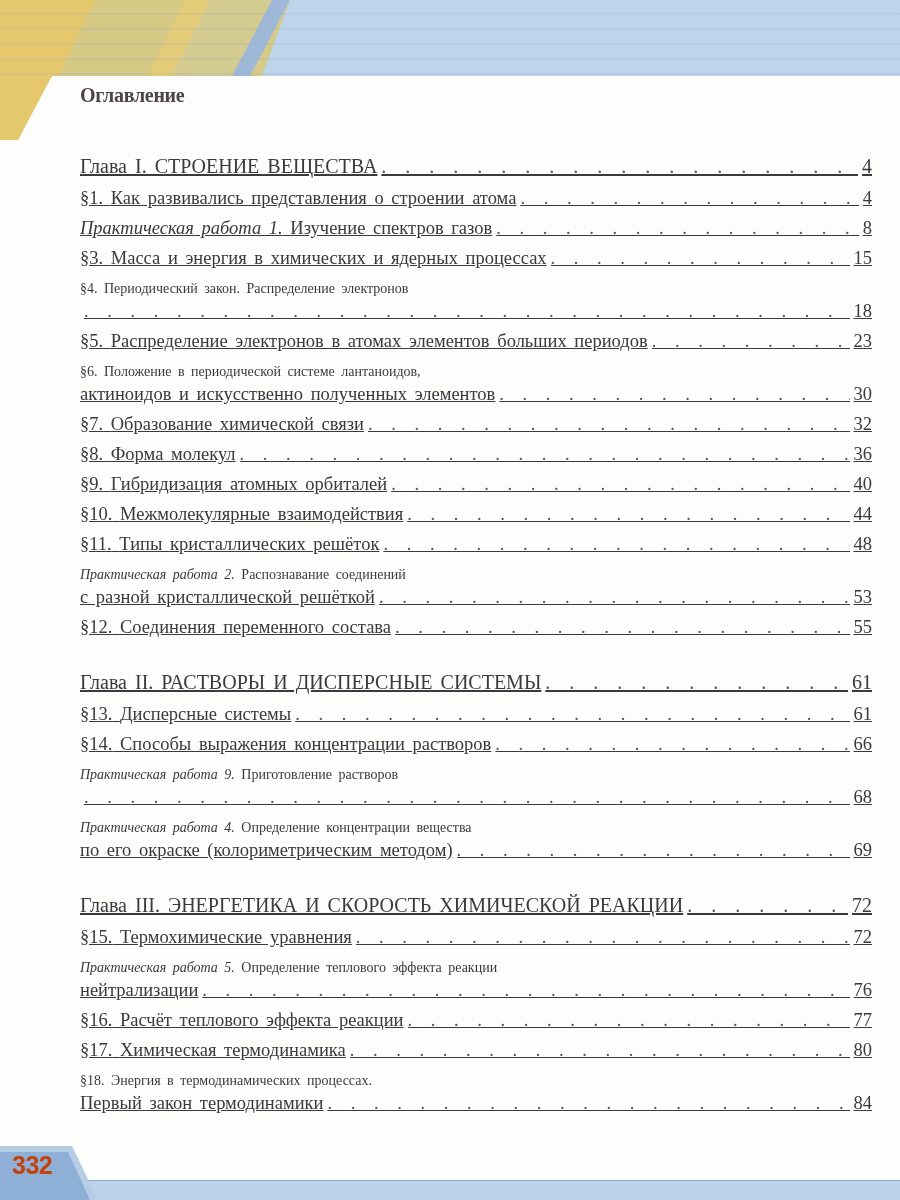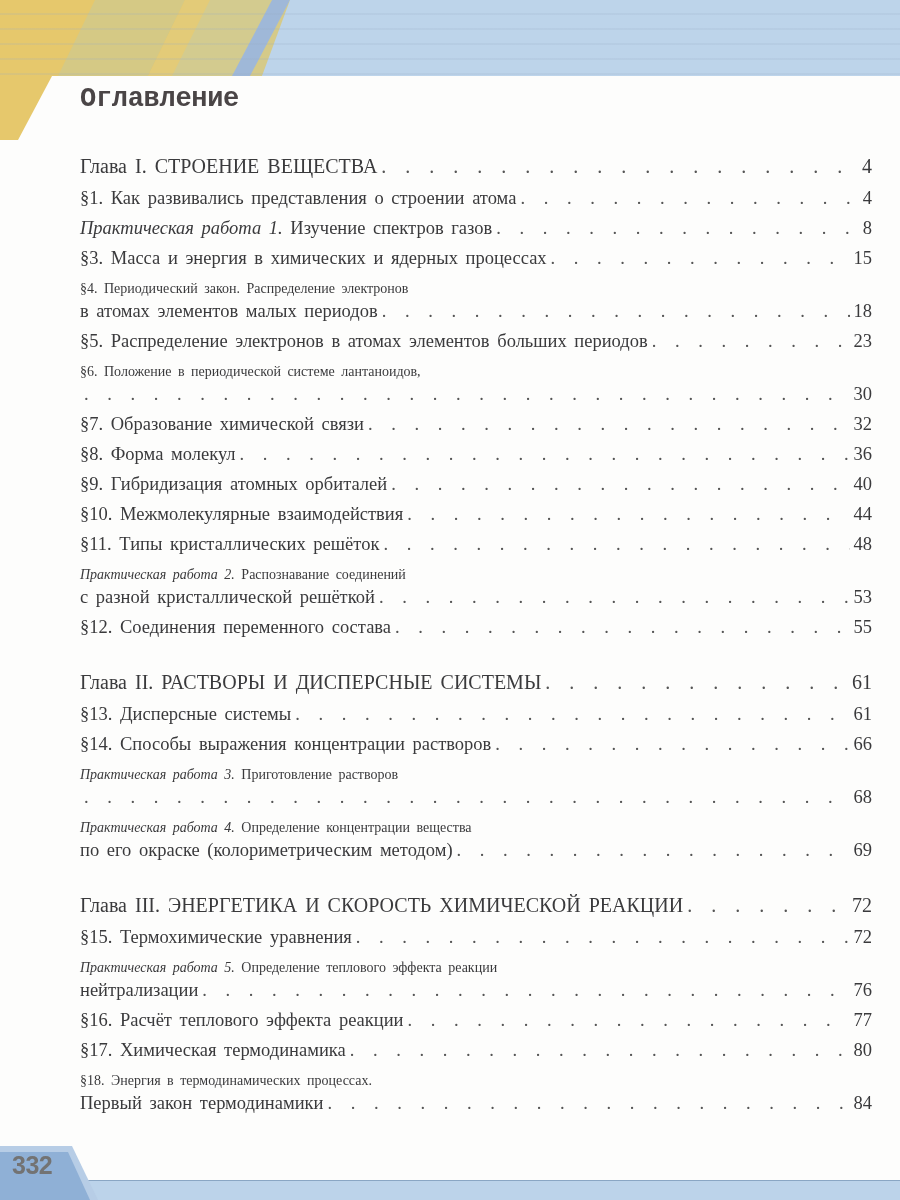--- a/index.html
+++ b/index.html
@@ -21,38 +21,39 @@
   .left-wedge { position: absolute; left: 0; top: 0; }
   
   .bottom-band {
     position: absolute; left: 0; top: 1180px; width: 900px; height: 20px;
     background: #bcd3ea; border-top: 1px solid #8aa6c4;
   }
   .page-tab { position: absolute; left: 0; top: 1146px; }
   .page-number {
     position: absolute; left: 12px; top: 1151px;
     font-family: "Liberation Sans", "DejaVu Sans", sans-serif;
-    font-weight: bold; font-size: 25px; color: #737373; letter-spacing: -0.5px;
+    font-weight: bold; font-size: 25px; color: #c2410c; letter-spacing: -0.5px;
   }
   
   .toc-title {
     position: absolute; left: 80px; top: 84px;
-    font-family: Liberation Mono, monospace;
-    font-weight: bold; font-size: 27px; color: #4a4546;
+    font-family: Liberation Serif, serif;
+    font-weight: bold; font-size: 20px; color: #4a4546;
     letter-spacing: -0.3px;
   }
   
   .toc {
     position: absolute; left: 80px; top: 152px; width: 792px;
   }
   .chapter-block { margin-bottom: 25px; }
   .toc-row {
     display: flex; align-items: flex-start;
     font-size: 18.5px; line-height: 23px; word-spacing: 3px;
     padding: 3px 0 4px 0;
+    text-decoration: underline;
   }
   .toc-row.chapter { font-size: 20px; padding-bottom: 6px; }
   .toc-row .label { white-space: nowrap; }
   .toc-row .leader {
     flex: 1 1 auto; overflow: hidden; white-space: nowrap;
     margin: 0 4px; letter-spacing: 5.5px; color: #555;
   }
   .toc-row .leader::before {
     content: ". . . . . . . . . . . . . . . . . . . . . . . . . . . . . . . . . . . . . . . . . . . . . . . . . . . . . . . . . . . . . . . . . . . . . . . . . . . . . . . . . . . . . . . . . . .";
   }
@@ -108,35 +109,35 @@
 
     <div class="toc-row">
       <span class="label"><span>§3.</span> <span>Масса и энергия в химических и ядерных процессах</span></span>
       <span class="leader"></span>
       <span class="page">15</span>
     </div>
 
     <div class="multi">
       <div class="first-line"><span>§4.</span> <span>Периодический закон. Распределение электронов</span></div>
       <div class="toc-row">
-        <span class="label">в атомах элементов малых периодов</span>
         <span class="leader"></span>
         <span class="page">18</span>
       </div>
     </div>
 
     <div class="toc-row">
       <span class="label"><span>§5.</span> <span>Распределение электронов в атомах элементов больших периодов</span></span>
       <span class="leader"></span>
       <span class="page">23</span>
     </div>
 
     <div class="multi">
       <div class="first-line"><span>§6.</span> <span>Положение в периодической системе лантаноидов,</span></div>
       <div class="toc-row">
+        <span class="label">актиноидов и искусственно полученных элементов</span>
         <span class="leader"></span>
         <span class="page">30</span>
       </div>
     </div>
 
     <div class="toc-row">
       <span class="label"><span>§7.</span> <span>Образование химической связи</span></span>
       <span class="leader"></span>
       <span class="page">32</span>
     </div>
@@ -194,21 +195,21 @@
       <span class="page">61</span>
     </div>
 
     <div class="toc-row">
       <span class="label"><span>§14.</span> <span>Способы выражения концентрации растворов</span></span>
       <span class="leader"></span>
       <span class="page">66</span>
     </div>
 
     <div class="multi">
-      <div class="first-line"><span class="italic">Практическая работа 3.</span> <span>Приготовление растворов</span></div>
+      <div class="first-line"><span class="italic">Практическая работа 9.</span> <span>Приготовление растворов</span></div>
       <div class="toc-row">
         <span class="leader"></span>
         <span class="page">68</span>
       </div>
     </div>
 
     <div class="multi">
       <div class="first-line"><span class="italic">Практическая работа 4.</span> <span>Определение концентрации вещества</span></div>
       <div class="toc-row">
         <span class="label">по его окраске (колориметрическим методом)</span>

